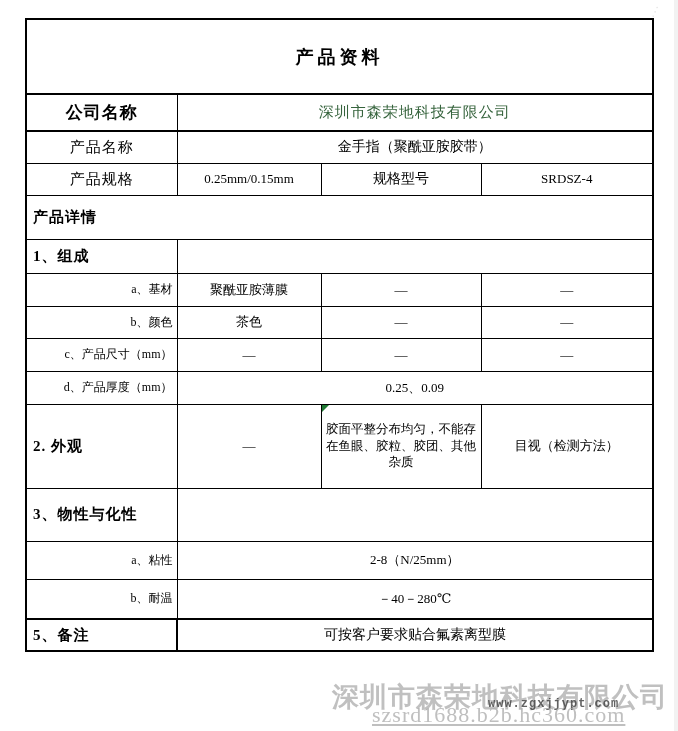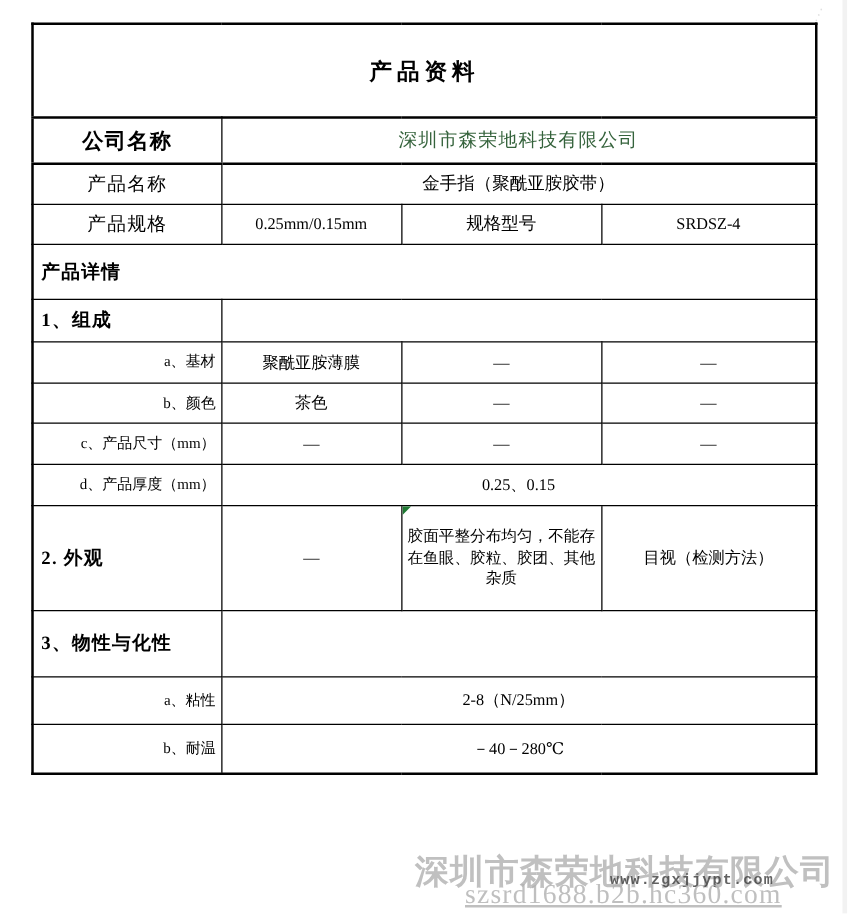--- a/index.html
+++ b/index.html
@@ -142,21 +142,21 @@
 
     <tr style="height:33px">
       <td class="l-label sub">c、产品尺寸（mm）</td>
       <td class="val">—</td>
       <td class="val">—</td>
       <td class="val">—</td>
     </tr>
 
     <tr style="height:33px">
       <td class="l-label sub">d、产品厚度（mm）</td>
-      <td colspan="3" class="val">0.25、0.15</td>
+      <td colspan="3" class="val">0.25、0.09</td>
     </tr>
 
     <tr style="height:84px">
       <td class="sect">2. 外观</td>
       <td class="val">—</td>
       <td class="val multiline cell-rel">
         <span class="corner-triangle"></span>
         <span>胶面平整分布均匀，不能存在鱼眼、胶粒、胶团、其他杂质</span>
       </td>
       <td class="val">目视（检测方法）</td>
@@ -171,20 +171,24 @@
       <td class="l-label sub">a、粘性</td>
       <td colspan="3" class="val">2-8（N/25mm）</td>
     </tr>
 
     <tr style="height:40px">
       <td class="l-label sub">b、耐温</td>
       <td colspan="3" class="val">－40－280℃</td>
     </tr>
 
 
+    <tr class="row-remarks" style="height:32px">
+      <td class="sect">5、备注</td>
+      <td colspan="3" class="val" style="font-size:14px">可按客户要求贴合氟素离型膜</td>
+    </tr>
   </tbody>
     </table>
 
   <div class="wm wm-company">深圳市森荣地科技有限公司</div>
   <div class="wm wm-url1">www.zgxjjypt.com</div>
   <div class="wm wm-url2">szsrd1688.b2b.hc360.com</div>
   <div class="wm wm-speck">⋰</div>
 
 </div>
 

